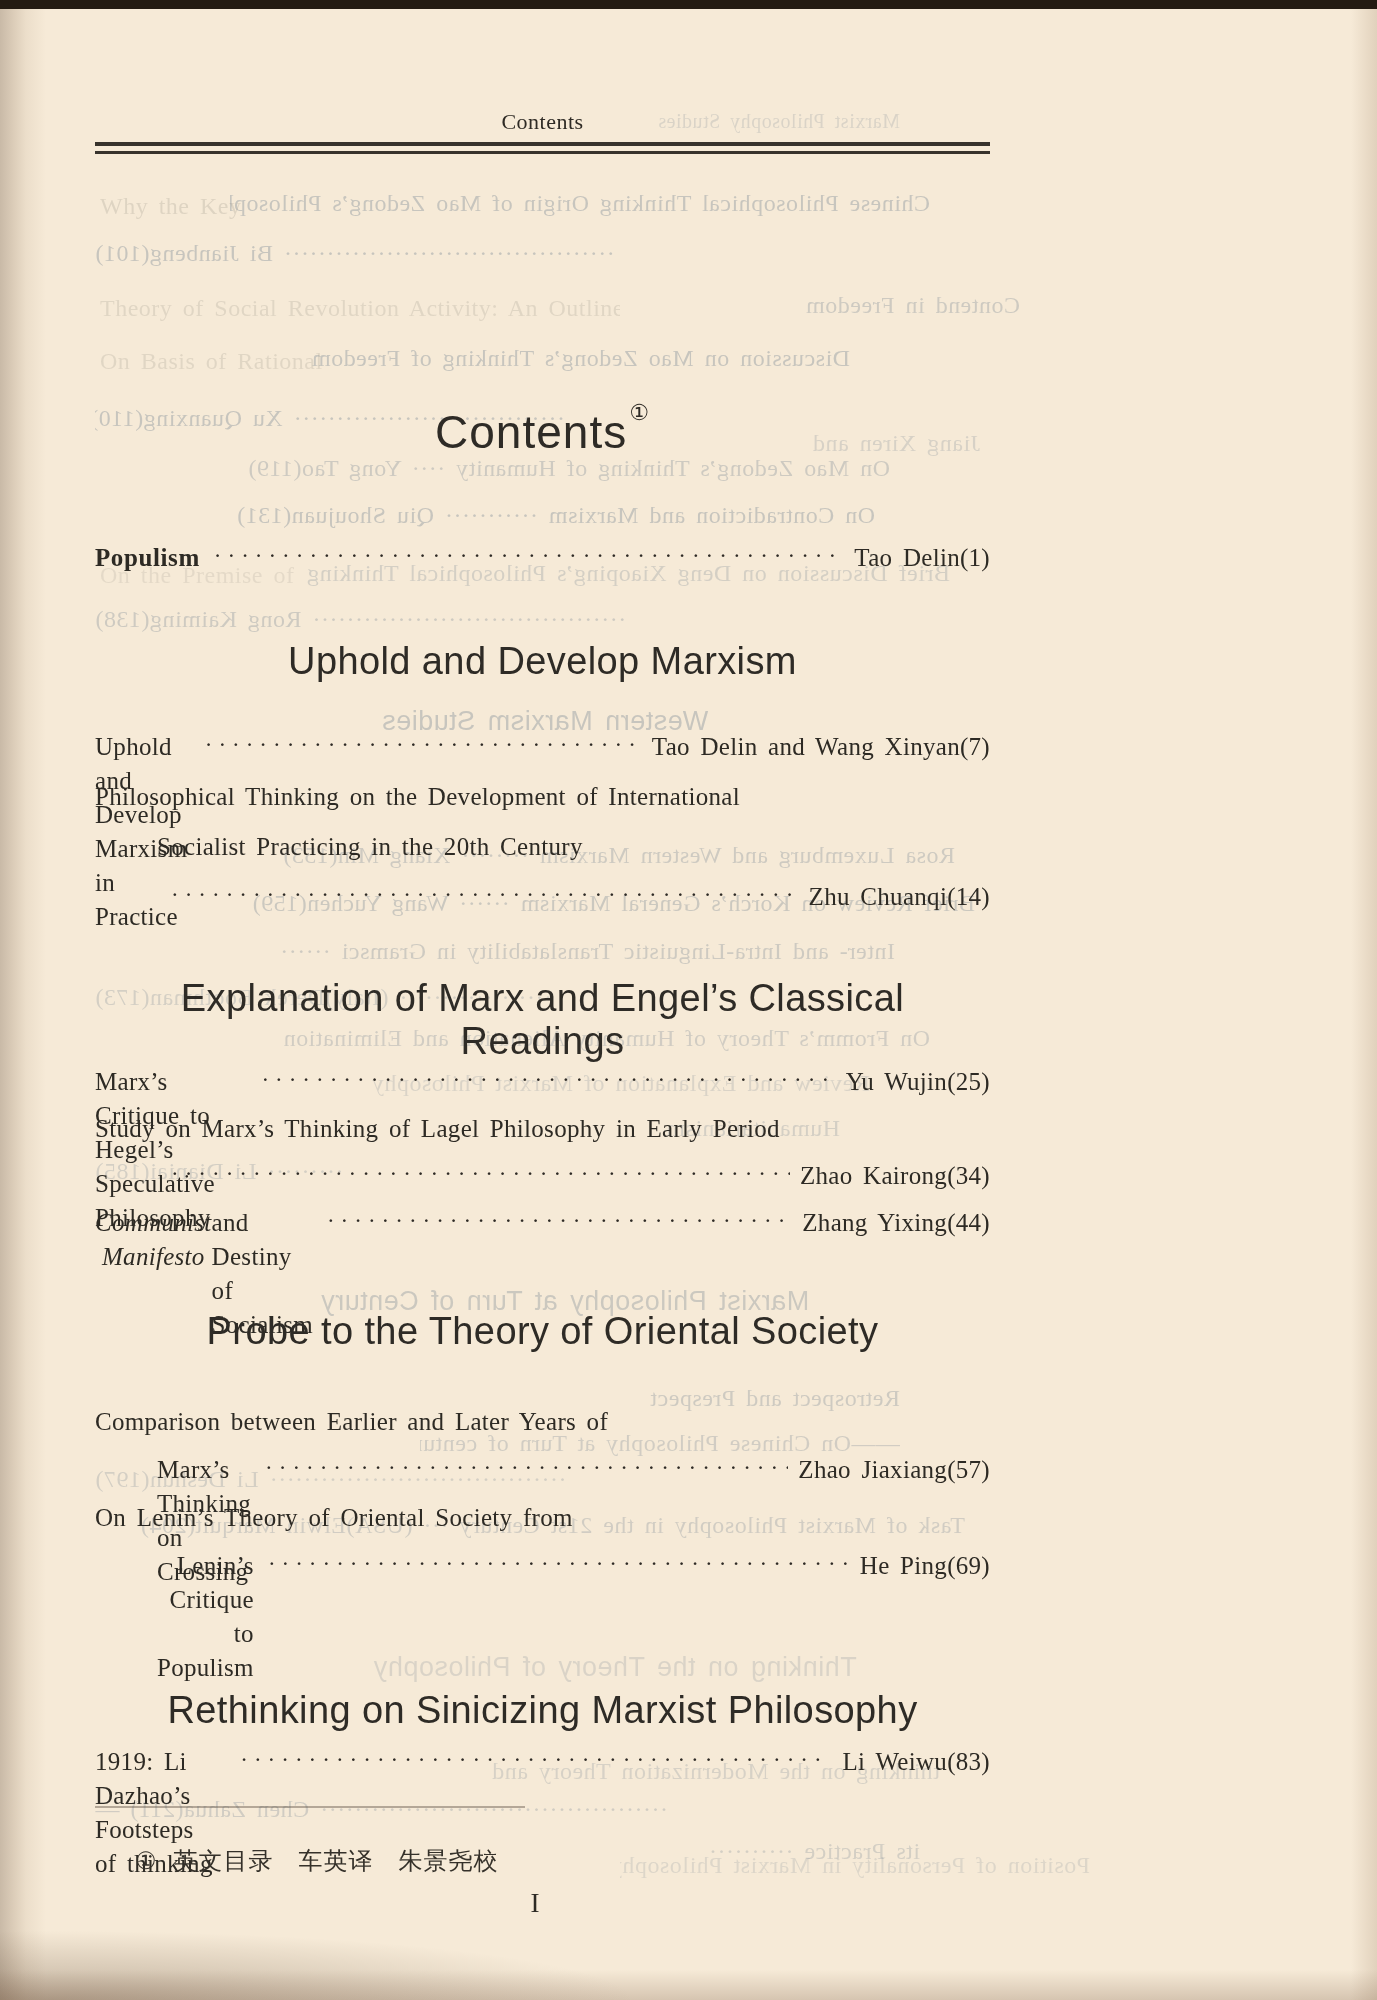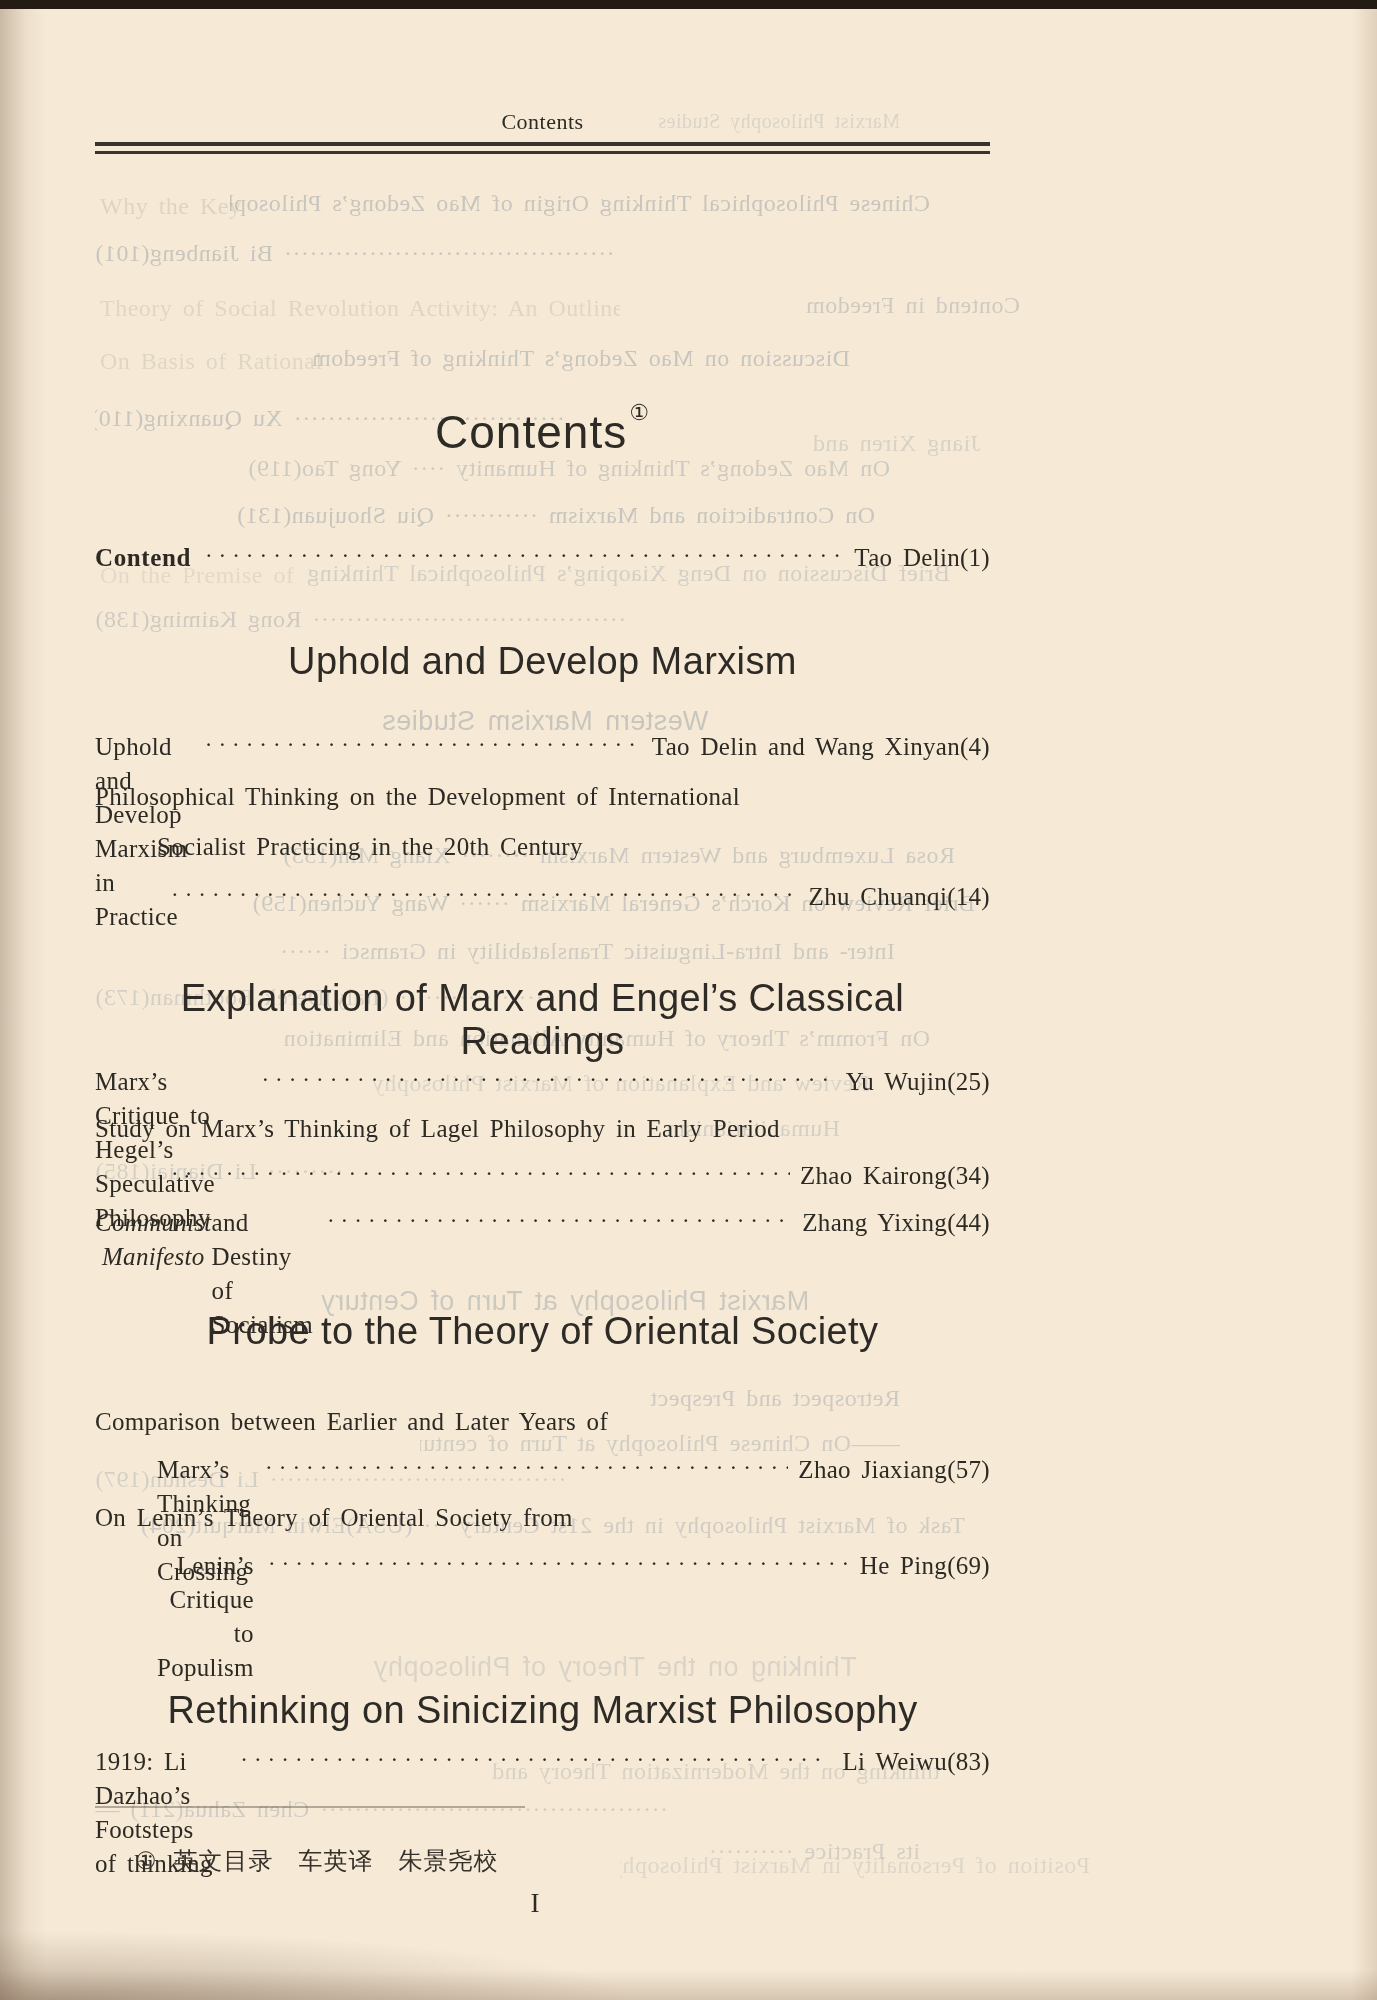--- a/index.html
+++ b/index.html
@@ -109,31 +109,31 @@
       <div class="ghost flip" style="top: 1838px; left: 600px; width: 320px; opacity: 0.22;">its Practice ··········</div>
       <div class="ghost flip" style="top: 1852px; left: 620px; width: 470px; opacity: 0.16;">Position of Personality in Marxist Philosophy ·· Wang Ruisheng(222)</div>
     </div>
 
   <div class="running-head">Contents</div>
   <div class="rule"></div>
 
   <div class="toc-title"><span>Contents</span><sup>①</sup></div>
 
   <div class="toc-row bold" style="top:541px">
-    <span class="txt">Contend</span>
+    <span class="txt">Populism</span>
     <span class="leader">······················································································································································</span>
     <span class="author">Tao Delin(1)</span>
   </div>
 
   <div id="toc-sections">
       <div class="section-heading" style="top: 640px;">Uphold and Develop Marxism</div>
       <div class="toc-row" style="top: 730px;">
         <span class="txt">Uphold and Develop Marxism in Practice</span>
         <span class="leader">······················································································································································</span>
-        <span class="author">Tao Delin and Wang Xinyan(4)</span>
+        <span class="author">Tao Delin and Wang Xinyan(7)</span>
       </div>
       <div class="toc-row" style="top: 780px;">
         <span class="txt">Philosophical Thinking on the Development of International</span>
       </div>
       <div class="toc-row ind" style="top: 830px;">
         <span class="txt">Socialist Practicing in the 20th Century</span>
       </div>
       <div class="toc-row ind" style="top: 880px;">
         <span class="leader">······················································································································································</span>
         <span class="author">Zhu Chuanqi(14)</span>

